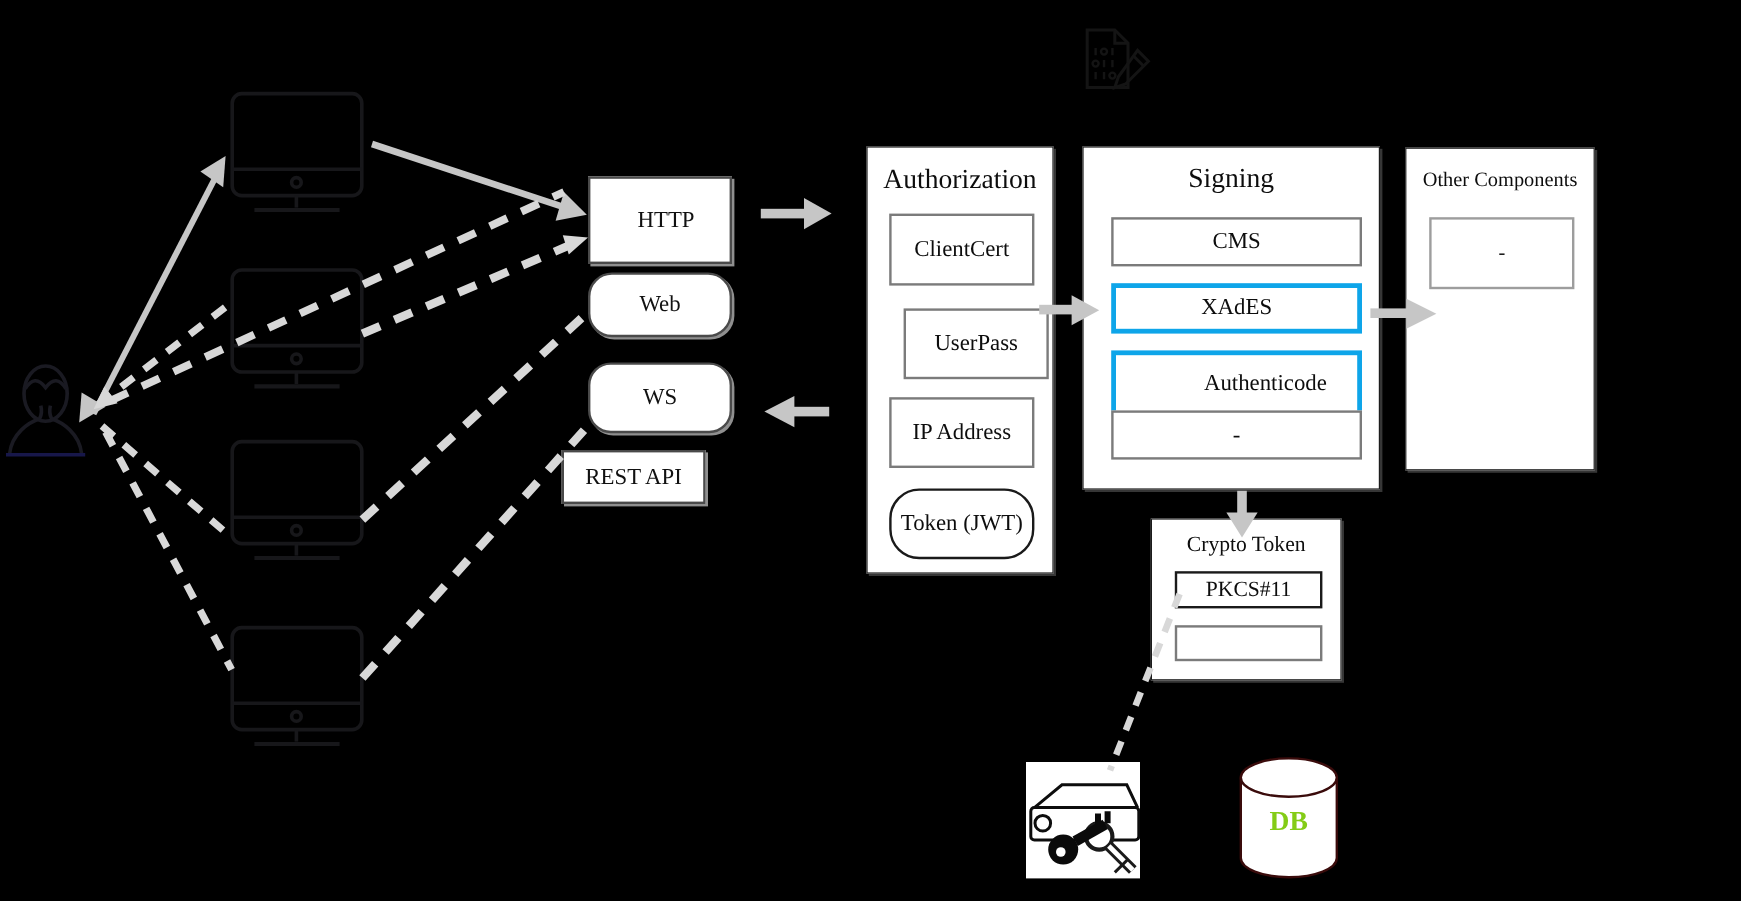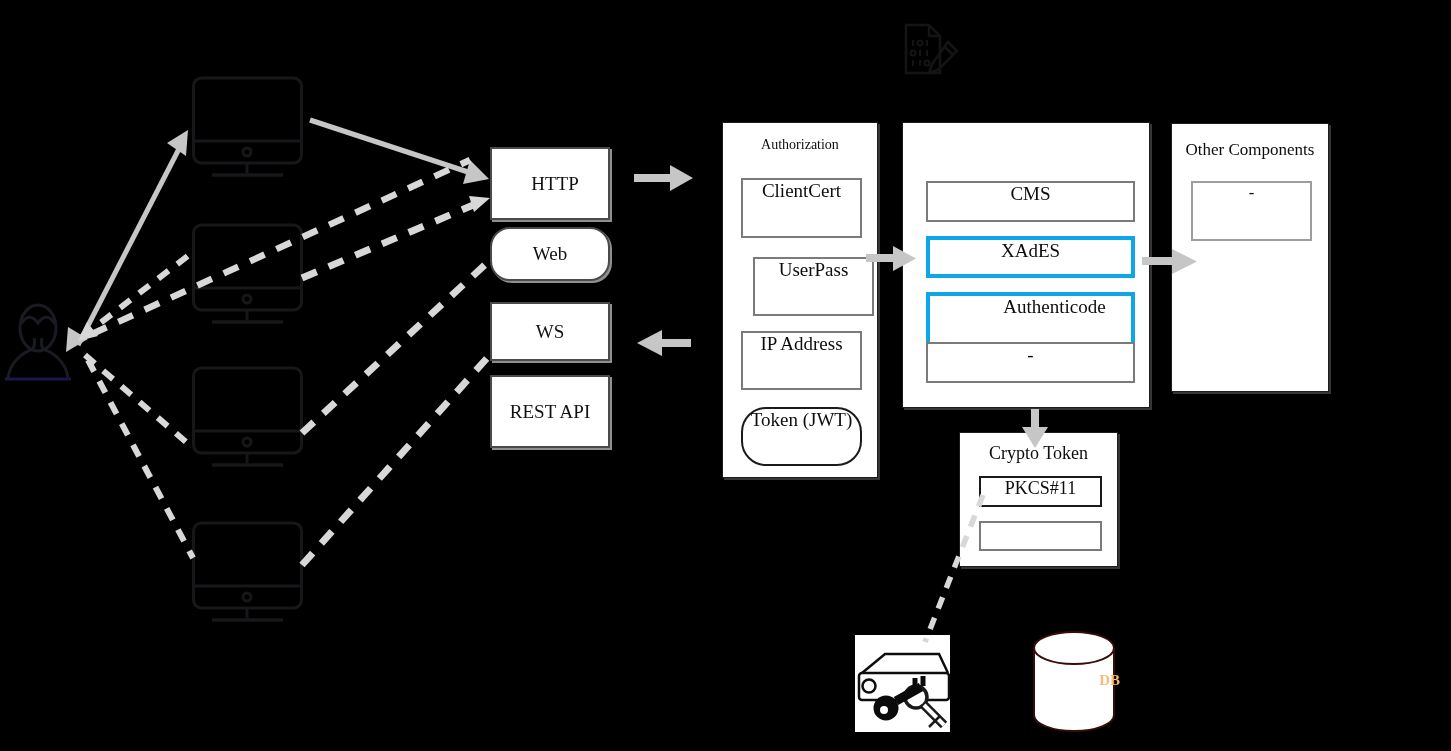--- a/index.html
+++ b/index.html
@@ -1,69 +1,70 @@
 <!DOCTYPE html>
 <html><head>
 <meta charset="utf-8">
 <style>
   html,body{margin:0;padding:0;background:#000;}
   .canvas{position:relative;width:1451px;height:751px;background:#000;overflow:hidden;
           font-family:"Liberation Serif","DejaVu Serif",serif;color:#111;}
   .panel{position:absolute;background:#fff;border:1px solid #1c1c1c;box-shadow:2px 2px 0 rgba(120,120,120,.45);
          box-sizing:border-box;z-index:1;}
-  .panel-title{text-align:center;font-size:14px;color:#0d0d0d;}
-  .ibox{position:absolute;background:#fff;box-sizing:border-box;display:flex;justify-content:center;
+  .panel-title{text-align:center;font-size:23px;color:#0d0d0d;}
+  .ibox{position:absolute;background:#fff;box-sizing:border-box;display:flex;align-items:center;justify-content:center;
         font-size:19px;color:#0d0d0d;}
   .proto{position:absolute;background:#fff;border:2px solid #4a4a4a;box-shadow:2px 2px 0 #8f8f8f;
          box-sizing:border-box;display:flex;align-items:center;justify-content:center;font-size:19px;z-index:1;}
   .b-gray{border:2px solid #7b7b7b;}
   .b-dark{border:2px solid #1a1a1a;}
   .b-mid{border:4px solid #0ea5e9;}
   .b-light{border:2px solid #9d9d9d;}
   .overlay{position:absolute;left:0;top:0;z-index:5;pointer-events:none;}
   .hsm{position:absolute;left:855px;top:635px;width:95px;height:97px;background:#fff;z-index:1;}
   .dbwrap{position:absolute;left:1028px;top:626px;width:92px;height:110px;z-index:1;}
-  .dbwrap .dblabel{position:absolute;left:0;top:46px;width:100%;text-align:right;
-                   font-weight:bold;font-size:15px;color:#fdba74;}
+  .dbwrap .dblabel{position:absolute;left:0;top:46px;width:100%;text-align:center;
+                   font-weight:bold;font-size:23px;color:#84cc16;}
 </style>
 </head>
 <body>
 
 <div class="canvas">
 
   <div class="proto" style="left:490px;top:147px;width:120px;height:73px;padding-left:10px;">
     <span>HTTP</span>
   </div>
   <div class="proto" style="left:490px;top:227px;width:120px;height:54px;border-radius:20px;">
     <span>Web</span>
   </div>
-  <div class="proto" style="left:490px;top:302px;width:120px;height:59px;">
+  <div class="proto" style="left:490px;top:302px;width:120px;height:59px;border-radius:19px;">
     <span>WS</span>
   </div>
-  <div class="proto" style="left:490px;top:375px;width:120px;height:73px;">
+  <div class="proto" style="left:468px;top:375px;width:120px;height:45px;">
     <span>REST API</span>
   </div>
 
   <div class="panel" style="left:722px;top:122px;width:156px;height:356px;">
     <div class="panel-title" style="padding-top:14px;">Authorization</div>
     <div class="ibox b-gray" style="left:18px;top:55px;width:121px;height:60px;">
       <span>ClientCert</span>
     </div>
     <div class="ibox b-gray" style="left:30px;top:134px;width:121px;height:59px;">
       <span>UserPass</span>
     </div>
     <div class="ibox b-gray" style="left:18px;top:208px;width:121px;height:59px;">
       <span>IP Address</span>
     </div>
     <div class="ibox b-dark" style="left:18px;top:284px;width:121px;height:59px;border-radius:25px;">
       <span>Token (JWT)</span>
     </div>
   </div>
 
   <div class="panel" style="left:902px;top:122px;width:248px;height:286px;">
+    <div class="panel-title" style="padding-top:13px;">Signing</div>
     <div class="ibox b-gray" style="left:23px;top:58px;width:209px;height:41px;">
       <span>CMS</span>
     </div>
     <div class="ibox b-mid" style="left:23px;top:113px;width:209px;height:42px;">
       <span>XAdES</span>
     </div>
     <div class="ibox b-mid" style="left:23px;top:169px;width:209px;height:55px;padding-left:48px;">
       <span>Authenticode</span>
     </div>
     <div class="ibox b-gray" style="left:23px;top:219px;width:209px;height:41px;">

